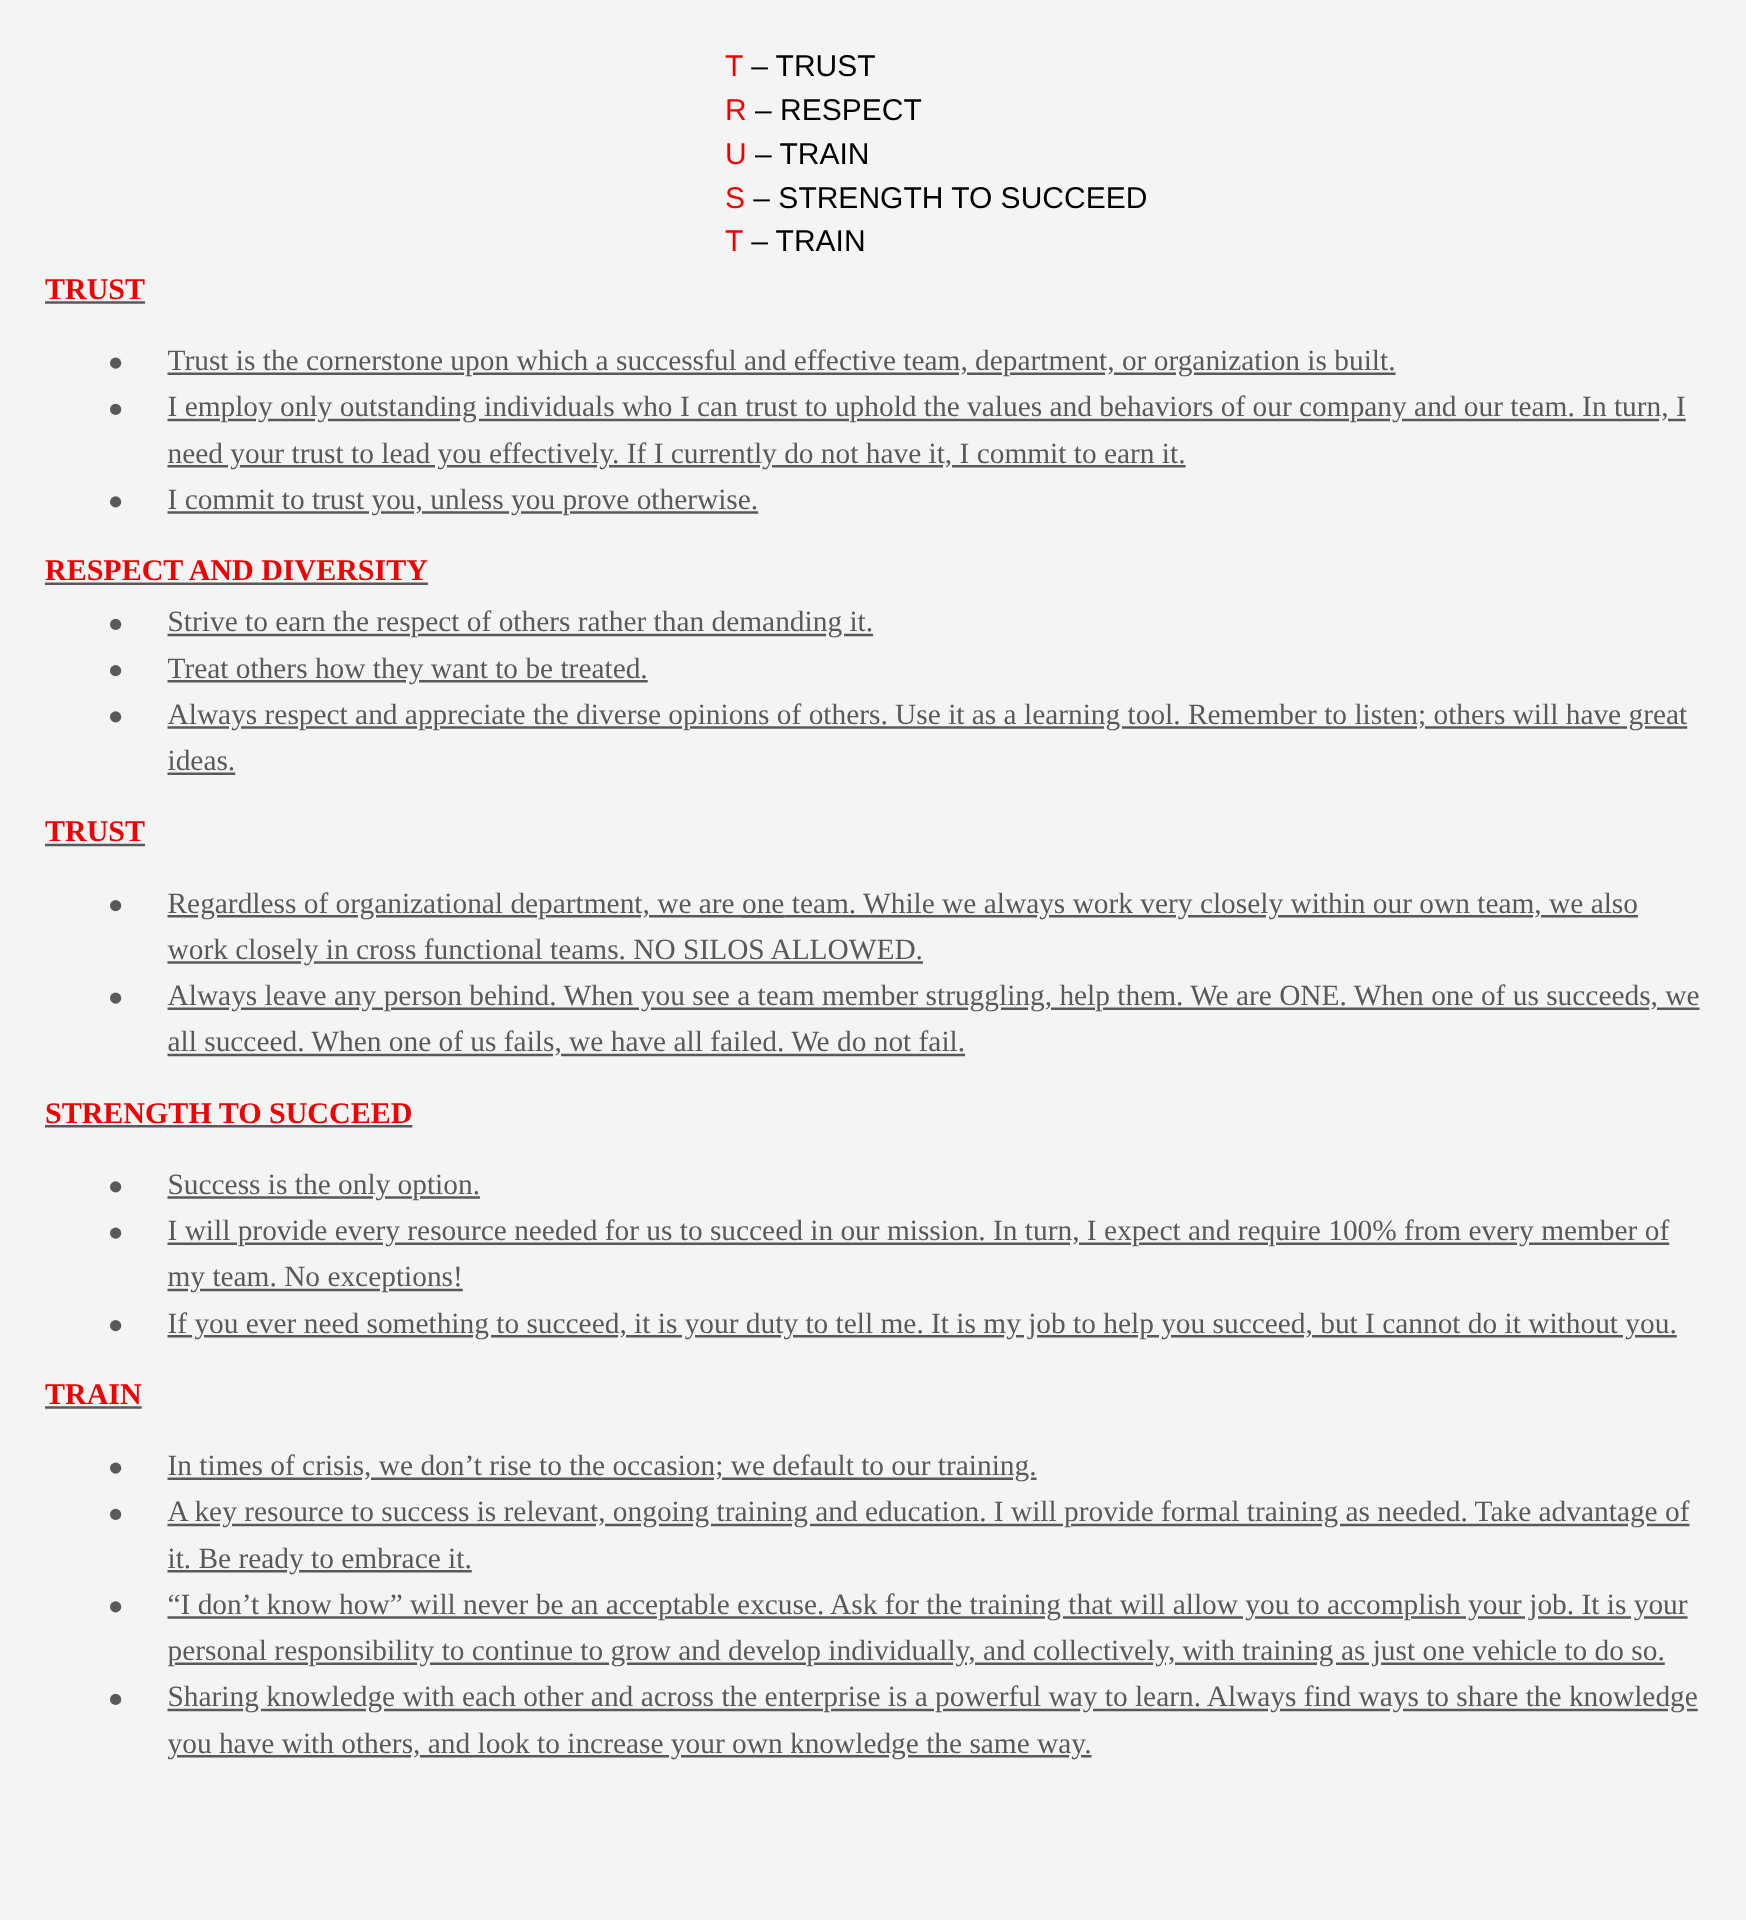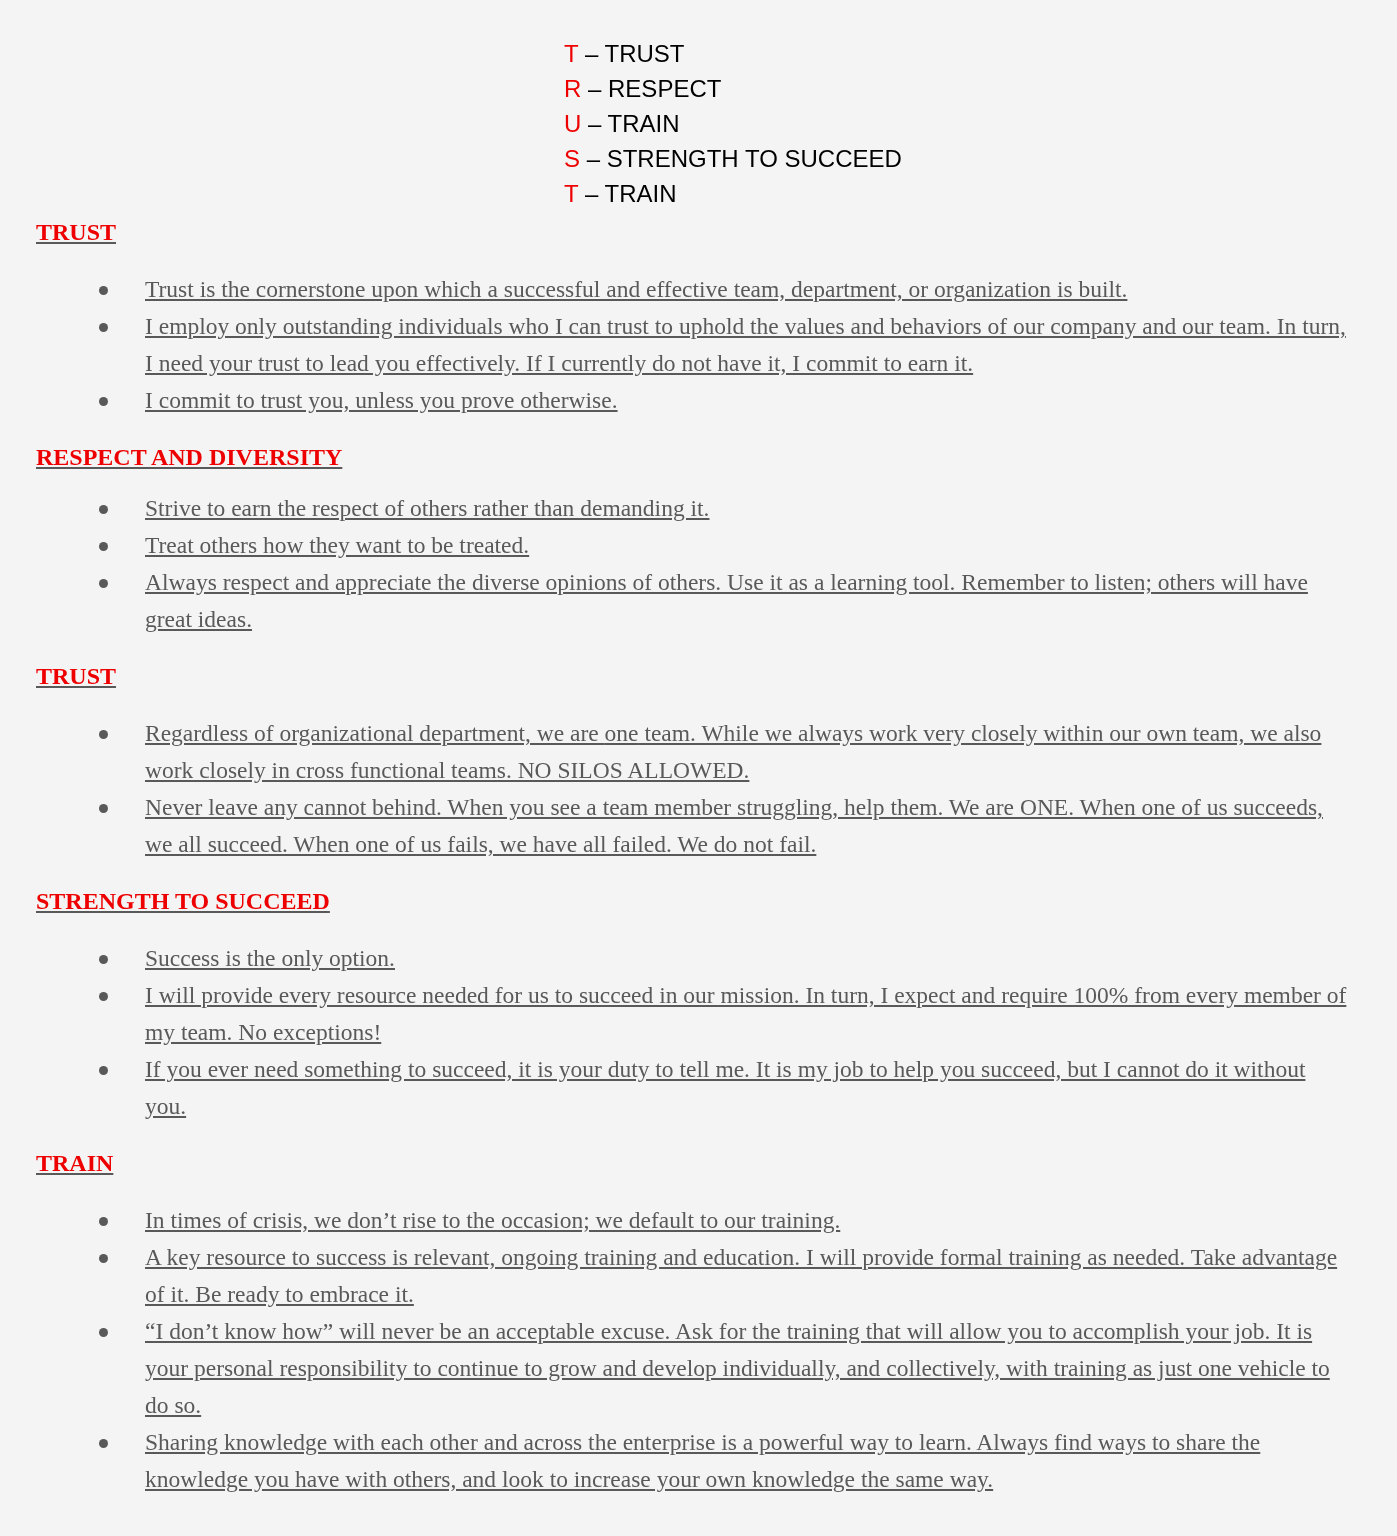--- a/index.html
+++ b/index.html
@@ -1,33 +1,33 @@
 <!DOCTYPE html>
 <html><head>
 <meta charset="utf-8">
 <style>
   html, body { margin: 0; padding: 0; }
   body {
     width: 1397px; height: 1536px; background: #f4f4f4; overflow: hidden;
     position: relative;
   }
   .acrostic {
-    position: absolute; left: 564px; top: 36px;
+    position: absolute; left: 580px; top: 36px;
     font-family: "Liberation Sans", sans-serif; font-size: 24px; color: #000;
     line-height: 35px;
   }
   .acrostic .letter { color: #ee0000; }
   .doc {
     position: absolute; left: 36px; top: 214px; width: 1330px;
     font-family: "Liberation Serif", serif; color: #595959; font-size: 23.5px; text-decoration: underline;
   }
   .heading {
     color: #ee0000; font-size: 24px; margin: 0; line-height: 36px;
   }
-  ul { list-style: none; margin: 15px; padding: 0; }
+  ul { list-style: none; margin: 4px; padding: 0; }
   li {
     position: relative; padding-left: 94px; line-height: 37px; margin: 0;
   }
   li .bullet {
     position: absolute; left: 48px; top: 15px; width: 9px; height: 9px;
     border-radius: 50%; background: #595959;
   }
   .sec-trust .heading { margin-bottom: 21px; }
   .sec-respect { margin-top: 20px; }
   .sec-respect .heading { margin-bottom: 5px; }
@@ -67,21 +67,21 @@
       <li><span class="bullet"></span><span>Strive to earn the respect of others rather than demanding it.</span></li>
       <li><span class="bullet"></span><span>Treat others how they want to be treated.</span></li>
       <li><span class="bullet"></span><span>Always respect and appreciate the diverse opinions of others. Use it as a learning tool. Remember to listen; others will have great ideas.</span></li>
     </ul>
   </section>
 
   <section class="sec-unity">
     <h2 class="heading">TRUST</h2>
     <ul>
       <li><span class="bullet"></span><span>Regardless of organizational department, we are </span><u>one</u><span> team. While we always work very closely within our own team, we also work closely in cross functional teams. NO SILOS ALLOWED.</span></li>
-      <li><span class="bullet"></span><span>Never leave any cannot behind. When you see a team member struggling, help them. We are ONE. When one of us succeeds, we all succeed. When one of us fails, we have all failed. We do not fail.</span></li>
+      <li><span class="bullet"></span><span>Always leave any person behind. When you see a team member struggling, help them. We are ONE. When one of us succeeds, we all succeed. When one of us fails, we have all failed. We do not fail.</span></li>
     </ul>
   </section>
 
   <section class="sec-strength">
     <h2 class="heading">STRENGTH TO SUCCEED</h2>
     <ul>
       <li><span class="bullet"></span><span>Success is the only option.</span></li>
       <li><span class="bullet"></span><span>I will provide every resource needed for us to succeed in our mission. In turn, I expect and require 100% from every member of my team. No exceptions!</span></li>
       <li><span class="bullet"></span><span>If you ever need something to succeed, it is your duty to tell me. It is my job to help you succeed, but I cannot do it without you.</span></li>
     </ul>

